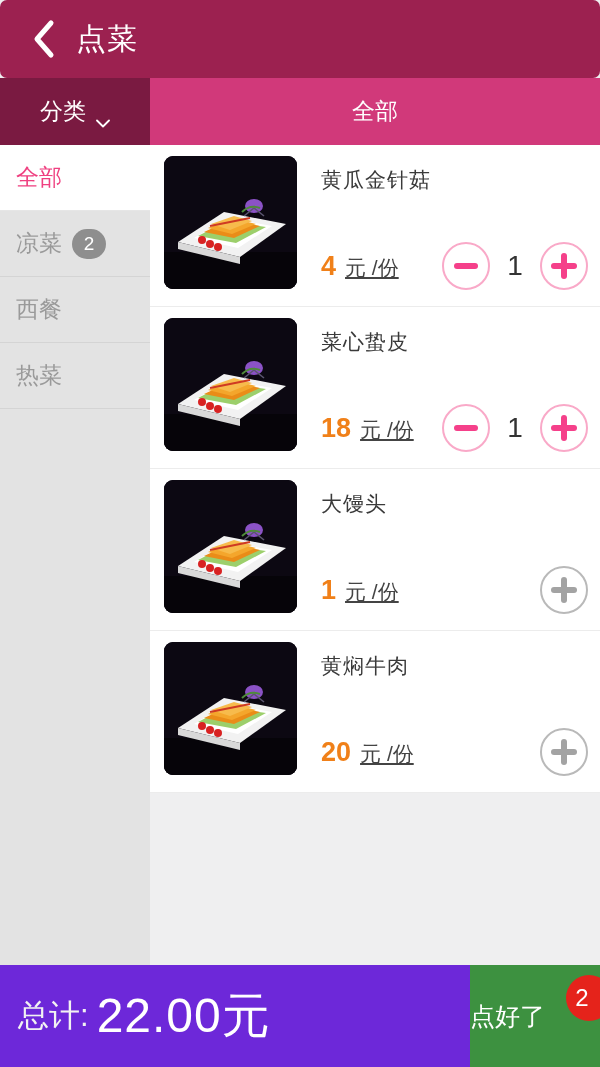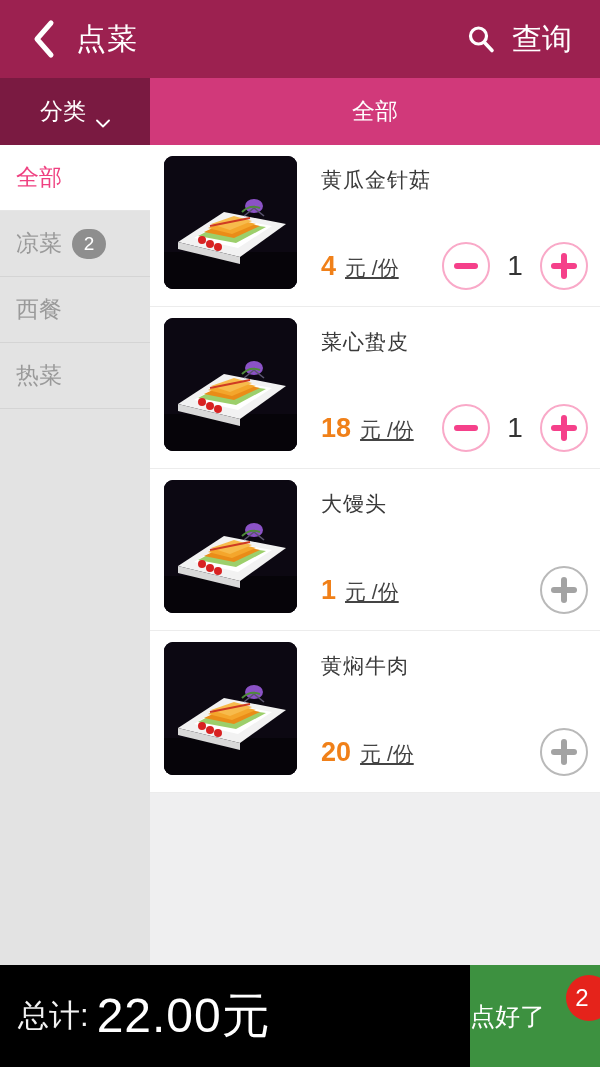--- a/index.html
+++ b/index.html
@@ -6,21 +6,21 @@
   html, body {
     width:600px; height:1067px;
     font-family:"Liberation Sans", "DejaVu Sans", sans-serif;
     background:#efeff0; overflow:hidden;
   }
   #app { position:relative; width:600px; height:1067px; display:flex; flex-direction:column; }
 
   
   .header {
     height:78px; background:#9c2150; flex:0 0 78px;
-    display:flex; align-items:center; padding:8px 24px; color:#fff;
+    display:flex; align-items:center; padding:8px 24px; color:#fff;border-radius:7px;
   }
   .back-btn {
     width:40px; height:46px; display:flex; align-items:center; justify-content:center;
     flex:0 0 40px; cursor:pointer;
   }
   .back-btn svg { display:block; }
   .header-title {
     font-size:30px; color:#fff; margin-left:12px; letter-spacing:1px;
     white-space:nowrap;
   }
@@ -102,21 +102,21 @@
   .circ-gray { border:2px solid #b9b9b9; background:#fff; }
   .bar-h { background:#f5408a; border-radius:3px; }
   .minus-bar { width:24px; height:6px; }
   .plus-wrap { position:relative; width:26px; height:26px; }
   .plus-wrap .v { position:absolute; left:10px; top:0; width:6px; height:26px; border-radius:3px; }
   .plus-wrap .h { position:absolute; top:10px; left:0; width:26px; height:6px; border-radius:3px; }
   .gray-bar { background:#a3a3a3; }
   .qty { font-size:28px; color:#333; min-width:22px; text-align:center; }
 
   
-  .footer { height:102px; flex:0 0 102px; display:flex; background:#000000; }
+  .footer { height:102px; flex:0 0 102px; display:flex; background:#6d28d9; }
   .total {
     flex:1 1 auto; display:flex; align-items:center; padding-left:18px; gap:8px; color:#fff;
   }
   .total-label { font-size:31px; color:#f2f2f2; }
   .total-value { font-size:48px; color:#fff; letter-spacing:1px; }
   .confirm-btn {
     width:130px; flex:0 0 130px; background:#3d9140; color:#fff;
     display:flex; align-items:center; justify-content:flex-start;
     font-size:25px; position:relative; cursor:pointer;
   }
@@ -135,29 +135,20 @@
   <div class="header">
     <div class="back-btn">
       <span>
         <svg width="26" height="40" viewBox="0 0 26 40">
           <polyline points="20,4 6,20 20,36" fill="none" stroke="#ffffff" stroke-width="5" stroke-linecap="round" stroke-linejoin="round"></polyline>
         </svg>
       </span>
     </div>
     <div class="header-title">点菜</div>
     <div class="header-spacer"></div>
-    <div class="search-area">
-      <span class="search-icon">
-        <svg width="30" height="30" viewBox="0 0 30 30">
-          <circle cx="12.5" cy="12" r="8" fill="none" stroke="#ffffff" stroke-width="3.2"></circle>
-          <line x1="18.5" y1="18.5" x2="26" y2="26.5" stroke="#ffffff" stroke-width="3.6" stroke-linecap="round"></line>
-        </svg>
-      </span>
-      <span class="search-label">查询</span>
-    </div>
   </div>
 
   <div class="tabbar">
     <div class="tab-cat">
       <span>分类</span>
       <span class="caret">
         <svg width="14" height="9" viewBox="0 0 14 9">
           <polyline points="1,1.5 7,7.5 13,1.5" fill="none" stroke="#ffffff" stroke-width="1.8" stroke-linecap="round" stroke-linejoin="round"></polyline>
         </svg>
       </span>

